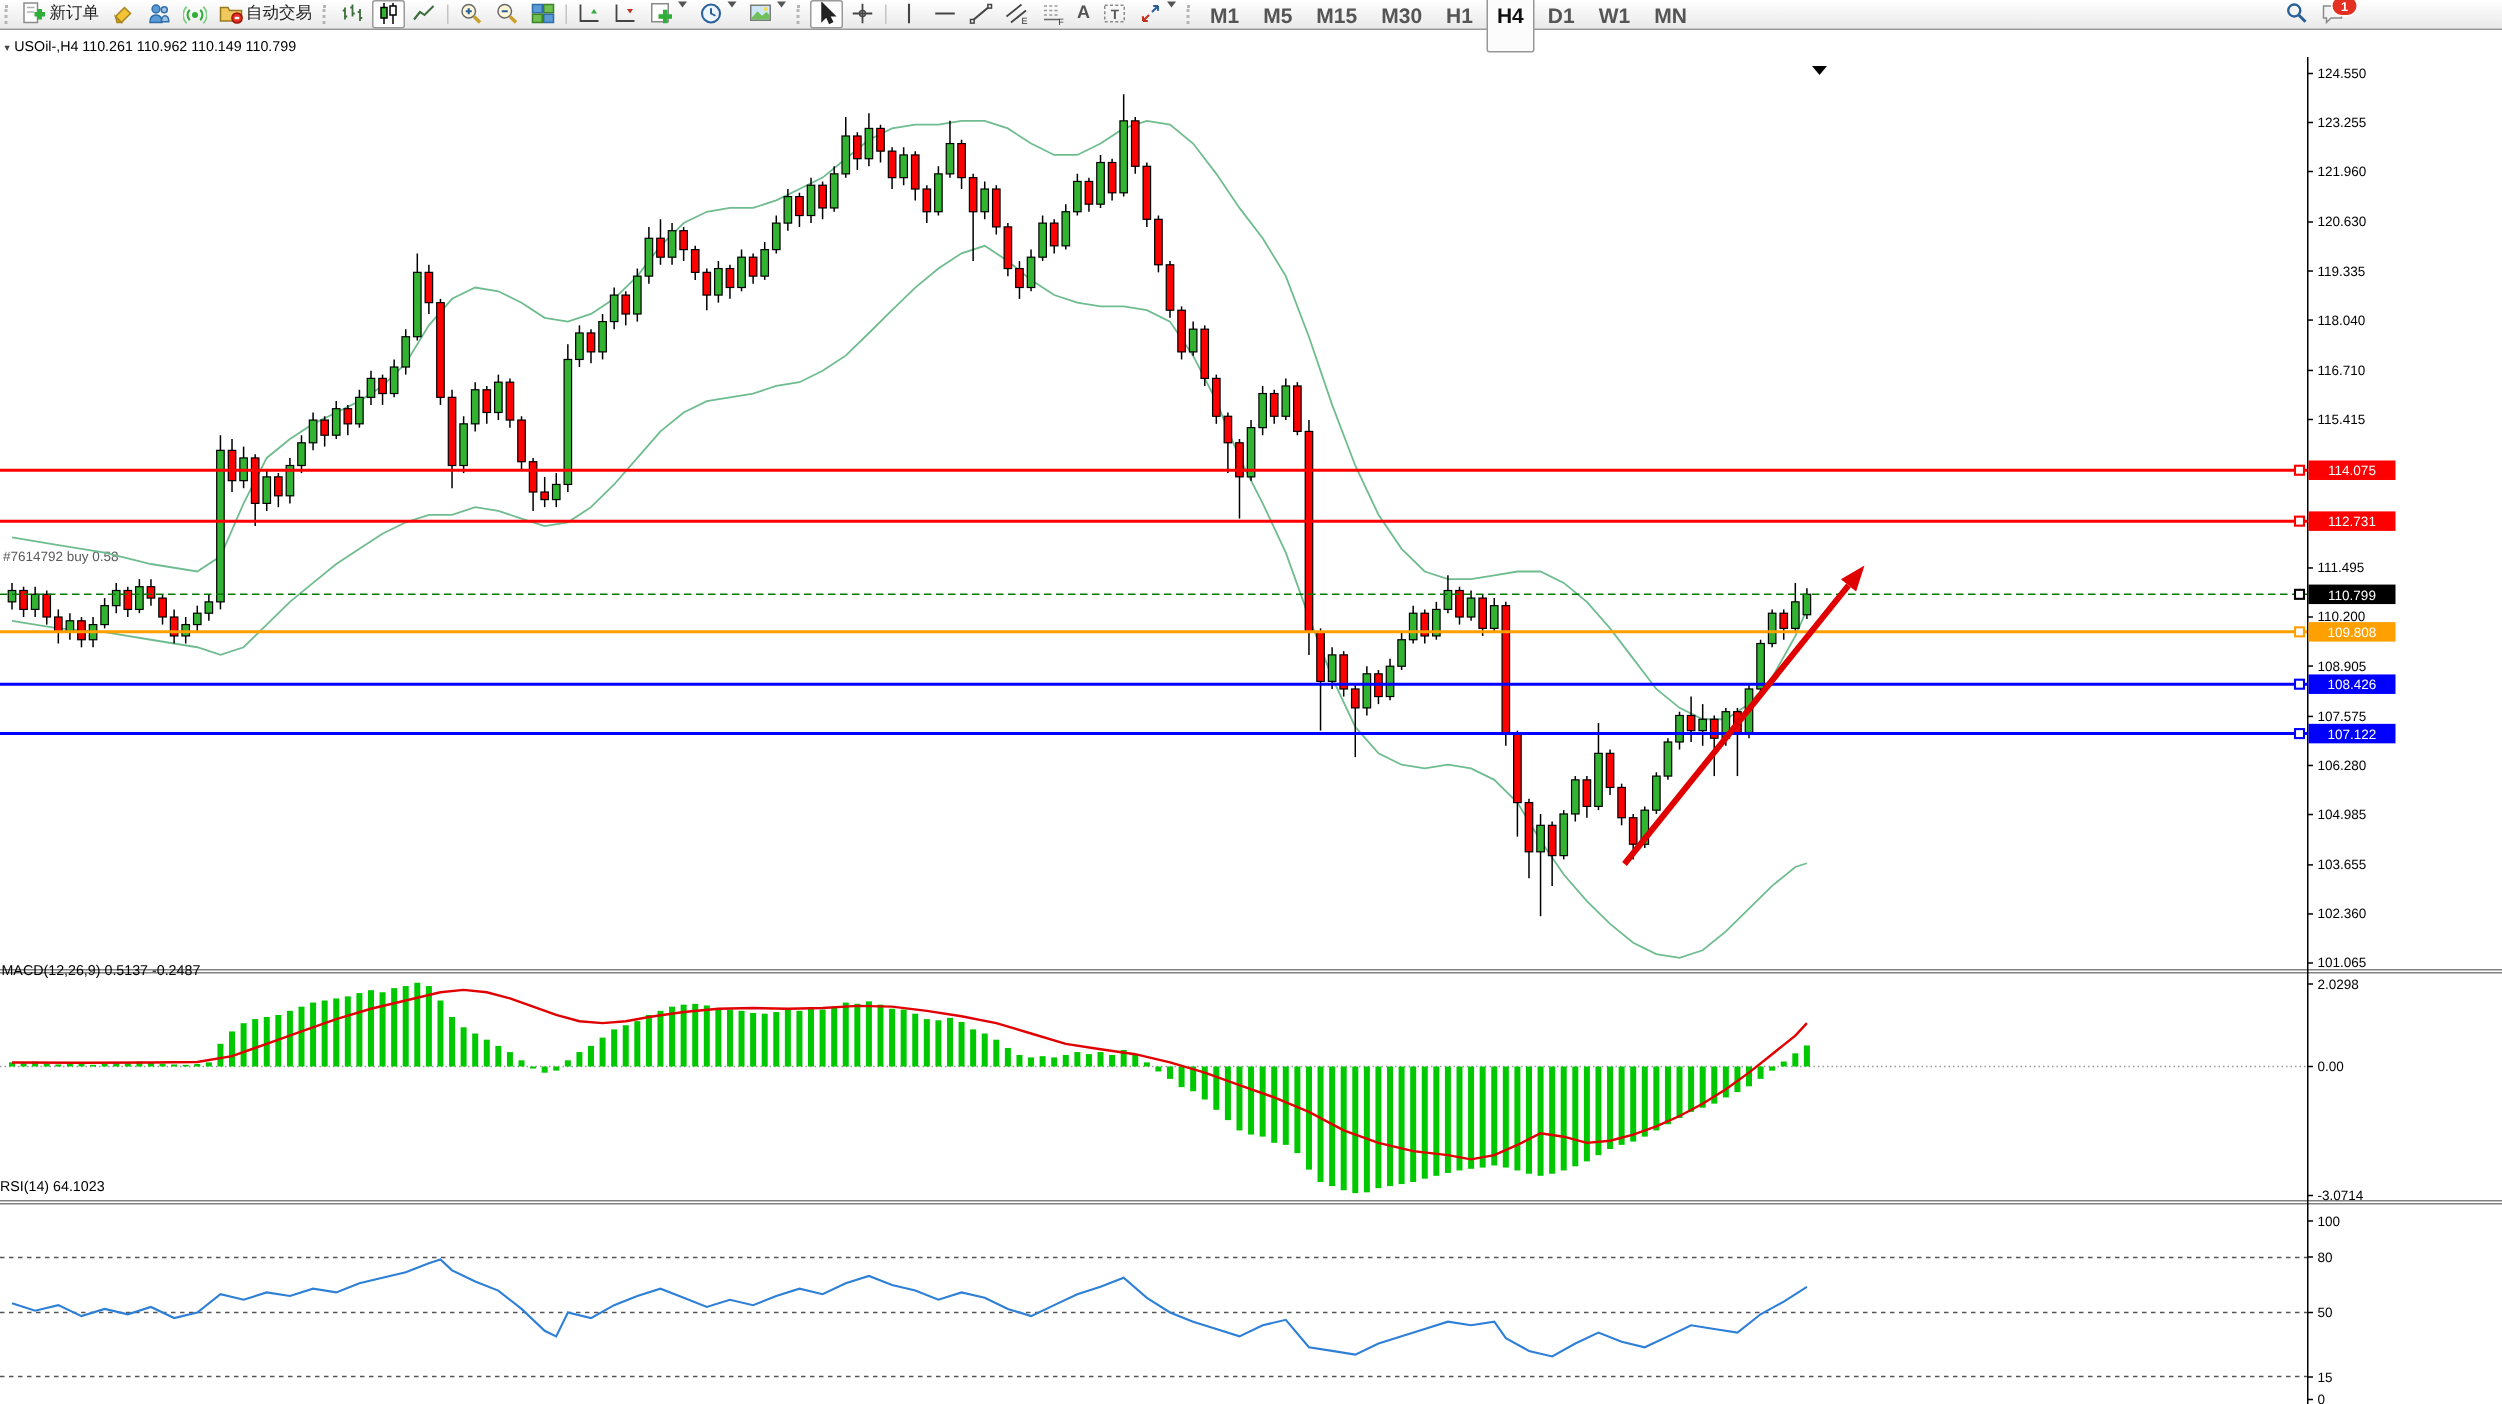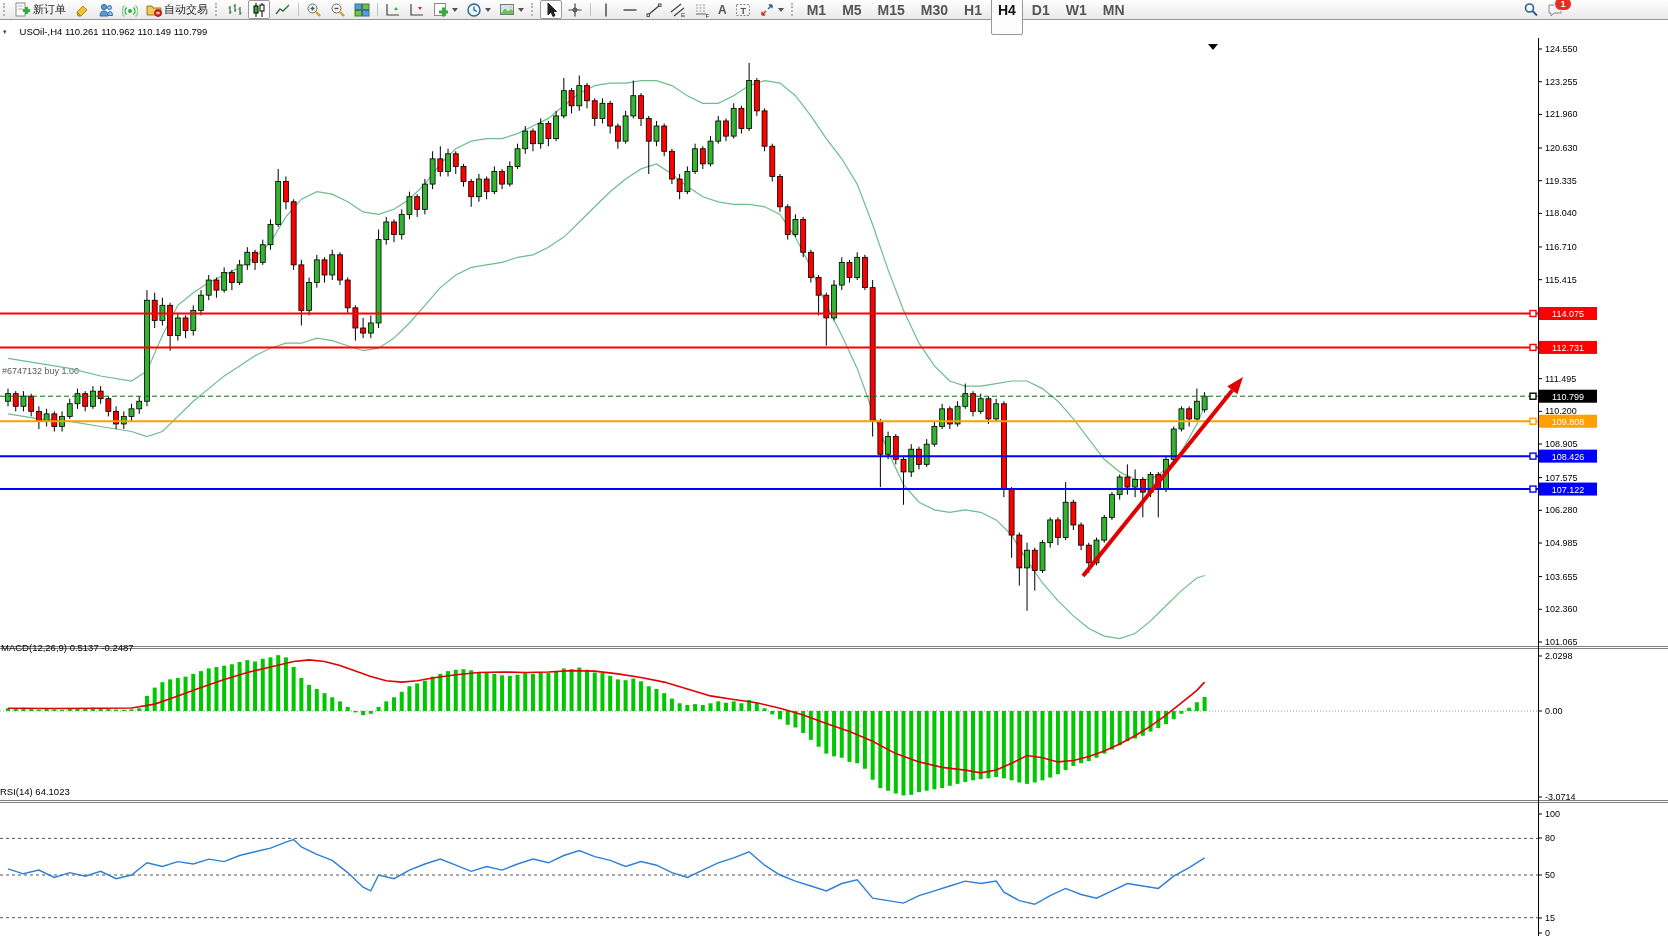--- a/index.html
+++ b/index.html
@@ -2,40 +2,40 @@
 <html><head>
 <meta charset="utf-8">
 <style>
   html,body{margin:0;padding:0;}
   body{width:1668px;height:936px;overflow:hidden;background:#fff;
        font-family:"Liberation Sans",sans-serif;-webkit-font-smoothing:antialiased;}
   
   .toolbar{position:absolute;top:0;left:0;width:1668px;height:19px;
            background:linear-gradient(#ffffff,#e9e9e9);border-bottom:1px solid #979797;
            display:flex;align-items:center;font-size:11px;color:#222;z-index:40;}
-  .tbtn{height:17px;display:flex;align-items:center;padding:0 2px;margin:0 1px;gap:2px;
+  .tbtn{height:17px;display:flex;padding:0 2px;margin:0 1px;gap:2px;
         border:1px solid transparent;border-radius:2px;cursor:default;}
   .tbtn.sel{background:#fdfdfd;border-color:#9a9a9a;}
   .sep{width:1px;height:13px;background:#c4c4c4;margin:0 3px;}
   .handle{width:3px;height:13px;border-left:2px dotted #b5b5b5;margin:0 3px;}
   .icon16{width:16px;height:16px;display:block;}
   .caret{width:0;height:0;border-left:3px solid transparent;border-right:3px solid transparent;
          border-top:4px solid #555;margin-left:1px;}
   .tf{font-size:14px;font-weight:bold;color:#555;padding:16px 6px;height:16px;display:flex;
       align-items:center;margin:0 1px;border:1px solid transparent;border-radius:2px;}
   .tf.active{background:#fcfcfc;border-color:#979797;color:#111;}
   .spacer{flex:1;}
   .chatwrap{position:relative;margin-right:102px;}
   .nbadge{position:absolute;top:-4px;right:-7px;min-width:12px;height:12px;border-radius:7px;
           background:#e33022;color:#fff;font-size:8.5px;font-weight:bold;display:flex;
           align-items:center;justify-content:center;padding:0 2px;border:1px solid #fff;}
   
   .chart{position:absolute;top:19px;left:0;width:1668px;height:917px;background:#fff;}
   .ov{position:absolute;font-size:9.5px;color:#000;white-space:nowrap;z-index:5;}
-  #title-row{top:7px;left:3px;display:flex;align-items:center;gap:13px;justify-content:space-between;}
+  #title-row{top:7px;left:3px;display:flex;align-items:center;gap:3px;justify-content:space-between;}
   #menu-arrow{font-size:7px;color:#444;}
   #trade-lbl{top:347px;left:2px;font-size:9px;color:#5a5a5a;z-index:1;}
   #macd-lbl{top:623px;left:1px;z-index:6;}
   #rsi-lbl{top:767px;left:0;z-index:6;}
   #chart-svg{position:absolute;left:0;top:19px;z-index:3;}
 </style>
 </head>
 <body>
 
 <div class="toolbar">
@@ -258,21 +258,21 @@
   </div>
   <div class="tbtn chatwrap">
     <svg class="icon16" viewBox="0 0 16 16">
       <path d="M2 3 H14 V11 H7 L4 14 V11 H2 Z" fill="#f4f4f4" stroke="#8a8a8a"></path>
     </svg>
     <span class="nbadge">1</span>
   </div>
 </div>
 
 <div class="chart">
-  <div class="ov" id="trade-lbl">#6747132 buy 1.00</div>
+  <div class="ov" id="trade-lbl">#7614792 buy 0.58</div>
 
   <svg id="chart-svg" width="1668" height="917" viewBox="0 19 1668 917">
       <polyline points="8.0,339.3 38.9,344.4 69.8,349.4 100.6,357.0 131.5,362.0 147.0,351.9 162.4,316.6 177.8,286.3 193.3,273.7 208.7,263.6 224.2,256.0 239.6,248.4 255.0,238.3 270.5,223.2 285.9,197.9 301.4,180.2 316.8,172.7 332.2,175.2 347.7,182.8 363.1,192.9 378.6,195.4 394.0,190.3 409.4,180.2 424.9,165.1 440.3,144.9 455.8,129.7 471.2,122.2 486.6,119.6 502.1,119.6 517.5,114.6 533.0,107.0 548.4,99.4 563.8,86.8 579.3,74.2 594.7,66.6 610.2,64.1 625.6,64.1 641.0,61.6 656.5,61.6 671.9,66.6 687.4,76.7 702.8,84.3 718.2,84.3 733.7,76.7 749.1,66.6 764.6,61.6 780.0,64.1 795.4,76.7 810.9,96.9 826.3,119.6 841.8,139.8 857.2,165.1 872.6,205.5 888.1,250.9 903.5,291.3 919.0,324.2 934.4,346.9 949.8,362.0 965.3,367.1 980.7,367.1 996.2,364.6 1011.6,362.0 1027.0,362.0 1042.5,369.6 1057.9,382.2 1073.4,399.9 1088.8,420.1 1104.2,440.3 1119.7,452.9 1135.1,460.5 1150.6,460.5 1166.0,450.4 1181.4,432.7 1196.9,405.0 1204.6,387.3" fill="none" stroke="#6fbc8f" stroke-width="1.2"></polyline>
       <polyline points="8.0,394.9 38.9,399.9 69.8,402.4 100.6,407.5 131.5,412.5 147.0,417.6 162.4,412.5 177.8,397.4 193.3,382.2 208.7,369.6 224.2,357.0 239.6,346.9 255.0,336.8 270.5,329.2 285.9,324.2 301.4,324.2 316.8,319.1 332.2,321.6 347.7,326.7 363.1,331.7 378.6,329.2 394.0,319.1 409.4,304.0 424.9,286.3 440.3,268.6 455.8,256.0 471.2,248.4 486.6,245.9 502.1,243.4 517.5,238.3 533.0,235.8 548.4,228.2 563.8,218.1 579.3,203.0 594.7,187.8 610.2,172.7 625.6,160.0 641.0,149.9 656.5,144.9 671.9,155.0 687.4,167.6 702.8,177.7 718.2,182.8 733.7,185.3 749.1,185.3 764.6,187.8 780.0,195.4 795.4,218.1 810.9,248.4 826.3,286.3 841.8,316.6 857.2,349.4 872.6,392.3 888.1,432.7 903.5,465.6 919.0,483.2 934.4,490.8 949.8,493.3 965.3,490.8 980.7,493.3 996.2,500.9 1011.6,516.1 1027.0,541.3 1042.5,564.0 1057.9,581.7 1073.4,596.9 1088.8,609.5 1104.2,617.1 1119.7,619.6 1135.1,614.5 1150.6,601.9 1166.0,586.8 1181.4,571.6 1196.9,559.0 1204.6,556.5" fill="none" stroke="#6fbc8f" stroke-width="1.2"></polyline>
       <line x1="8" y1="369.61200000000025" x2="8" y2="387.287" stroke="#000000" stroke-width="1"></line>
       <rect x="5.5" y="374.662" width="5" height="7.575000000000273" fill="#32b332" stroke="#000" stroke-width="0.8"></rect>
       <line x1="15.719999999999999" y1="372.1370000000001" x2="15.719999999999999" y2="392.33700000000005" stroke="#000000" stroke-width="1"></line>
       <rect x="13.219999999999999" y="374.662" width="5" height="12.625" fill="#ff0000" stroke="#000" stroke-width="0.8"></rect>
       <line x1="23.439999999999998" y1="372.1370000000001" x2="23.439999999999998" y2="392.33700000000005" stroke="#000000" stroke-width="1"></line>
       <rect x="20.939999999999998" y="377.1870000000002" width="5" height="10.099999999999795" fill="#32b332" stroke="#000" stroke-width="0.8"></rect>

